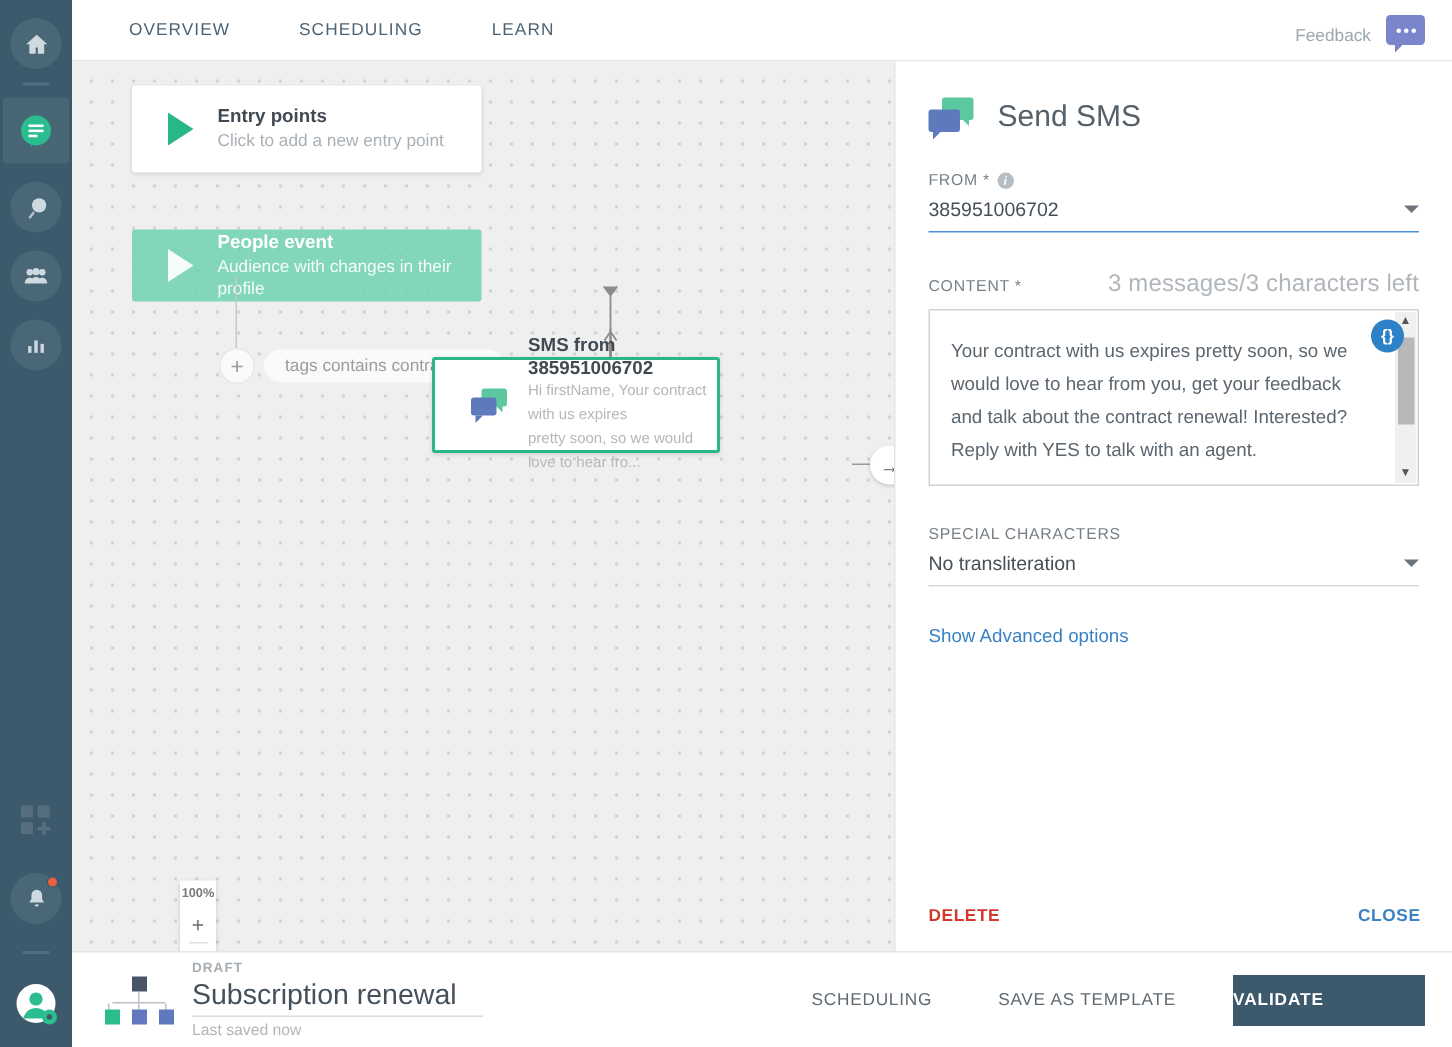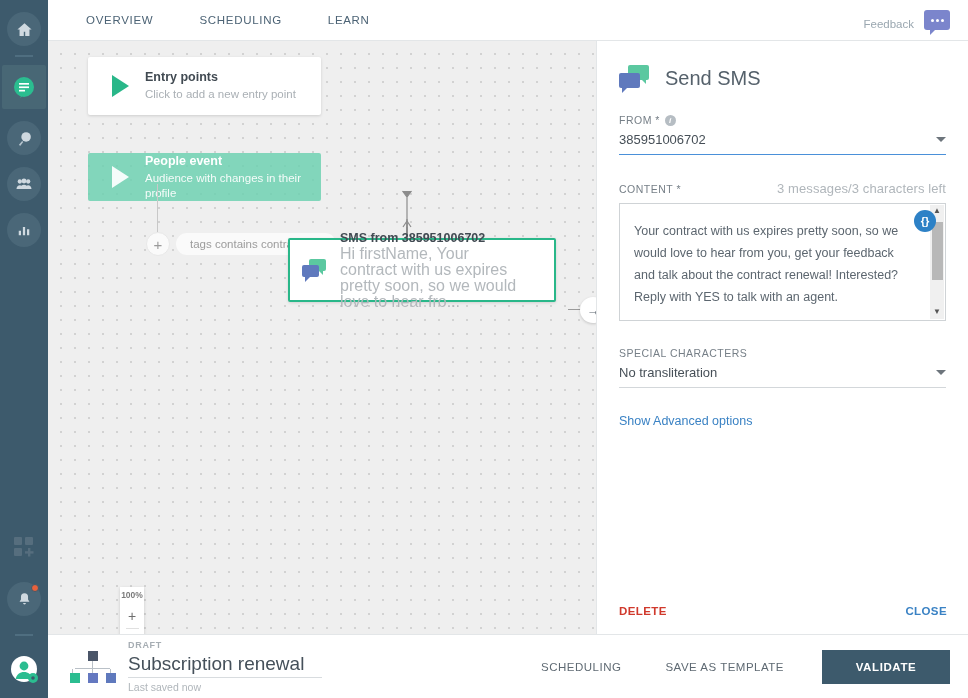--- a/index.html
+++ b/index.html
@@ -100,42 +100,42 @@
   .pill {
     position: absolute; left: 128px; top: 192px; height: 22px;
     background: #fafafa; border-radius: 11px; padding: 0 14px;
     display: flex; align-items: center; font-size: 11.5px; color: #9c9c9c;
   }
   .stem {
     position: absolute; left: 109px; top: 143px; width: 1px; height: 48px; background: #c8c8c8;
   }
 
   .node-sms {
-    left: 240px; top: 197px; width: 268px; height: 64px;
+    left: 240px; top: 197px; width: 192px; height: 64px;
     background: #fff; border: 2px solid #29b789; border-radius: 2px;
-    padding-left: 12px; box-shadow: 0 1px 3px rgba(0,0,0,.12);
+    padding-left: 24px; box-shadow: 0 1px 3px rgba(0,0,0,.12);
   }
   .sms-icon { width: 26px; height: 22px; position: relative; margin-right: 12px; flex: none; }
   .sms-icon .b1 {
     position: absolute; left: 7px; top: 0; width: 17px; height: 12px;
     background: #5bc8a0; border-radius: 2px;
   }
   .sms-icon .b1::after {
     content: ""; position: absolute; right: 3px; bottom: -4px;
     border-right: 5px solid #5bc8a0; border-bottom: 5px solid transparent;
   }
   .sms-icon .b2 {
     position: absolute; left: 0; top: 6px; width: 17px; height: 12px;
     background: #5f79bd; border-radius: 2px;
   }
   .sms-icon .b2::after {
     content: ""; position: absolute; left: 3px; bottom: -5px;
     border-left: 5px solid #5f79bd; border-bottom: 5px solid transparent;
   }
-  .sms-sub { font-size: 16px; color: #b3b8bc; line-height: 16px; max-width: 186px; }
+  .sms-sub { font-size: 10px; color: #b3b8bc; line-height: 16px; max-width: 186px; }
 
   .arrow-circle {
     position: absolute; left: 532px; top: 256px; width: 26px; height: 26px;
     background: #fff; border-radius: 50%; box-shadow: 0 1px 3px rgba(0,0,0,.18);
     display: flex; align-items: center; justify-content: center;
     font-size: 13px; color: #5c6670;
   }
   .arrow-stub { position: absolute; left: 520px; top: 268px; width: 13px; height: 1px; background: #9a9a9a; }
 
   .zoomctl {
@@ -178,21 +178,21 @@
   }
   .select-row {
     display: flex; align-items: center; justify-content: space-between;
     border-bottom: 1.5px solid #4a90d9; padding-bottom: 7px; margin-bottom: 26px;
   }
   .select-row.plain { border-bottom: 1px solid #d3d7da; }
   .select-val { font-size: 13px; color: #464f57; }
   .caret { width: 0; height: 0; border-left: 5px solid transparent; border-right: 5px solid transparent; border-top: 5px solid #6d757c; }
 
   .content-hdr { display: flex; justify-content: space-between; align-items: baseline; margin-bottom: 7px; }
-  .char-count { font-size: 13px; color: #b0b6bb; letter-spacing: .1px; }
+  .char-count { font-size: 16px; color: #b0b6bb; letter-spacing: .1px; }
   .textarea-wrap {
     position: relative; border: 1px solid #cfd3d6; height: 118px; margin-bottom: 26px;
     background: #fff;
   }
   .ta-text {
     padding: 16px 40px 0 14px; font-size: 12.5px; color: #5c666f; line-height: 22px;
   }
   .token-btn {
     position: absolute; right: 9px; top: 6px; width: 22px; height: 22px;
     background: #2d81c6; border-radius: 50%; color: #fff;
@@ -242,21 +242,21 @@
   }
   .wf-saved { font-size: 10.5px; color: #b0b6bb; }
 
   .footer-actions { margin-left: auto; display: flex; align-items: center; }
   .foot-btn {
     font-size: 11.5px; letter-spacing: .5px; color: #5f6a73;
     padding: 0 22px; cursor: pointer;
   }
   .btn-validate {
     background: #3d5a6c; color: #fff; font-size: 11.5px; font-weight: bold;
-    letter-spacing: .6px; padding: 11px 0; width: 128px; text-align: center;
+    letter-spacing: .6px; padding: 11px 0; width: 128px; 
     margin-left: 16px; cursor: pointer;
   }
   svg { display: block; }
 </style>
 </head>
 <body>
 
 <div id="app">
 
   <div class="rail">

